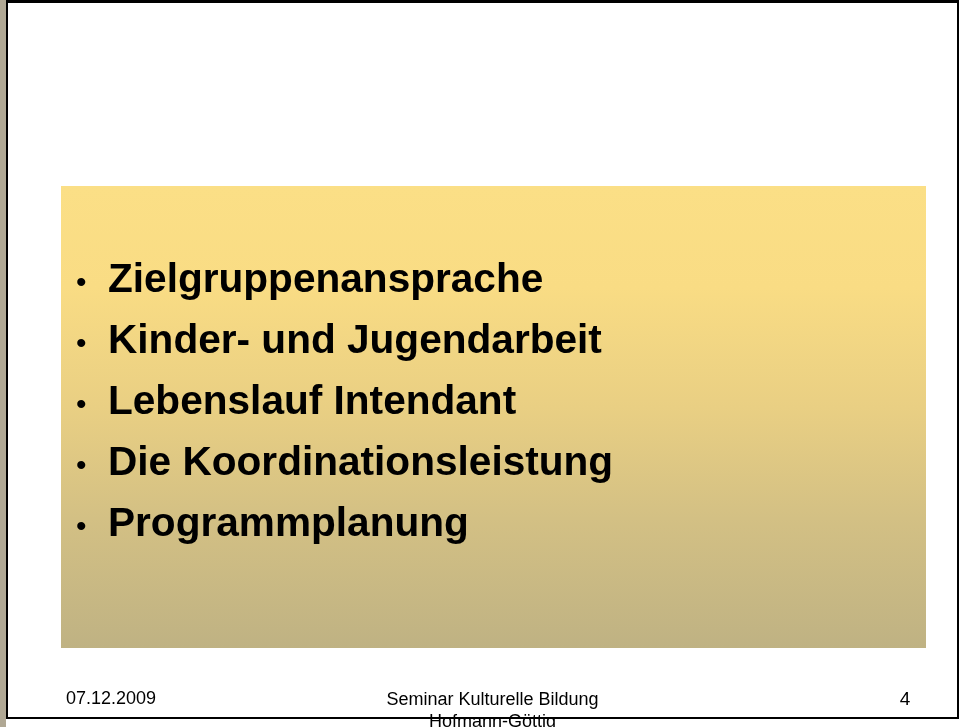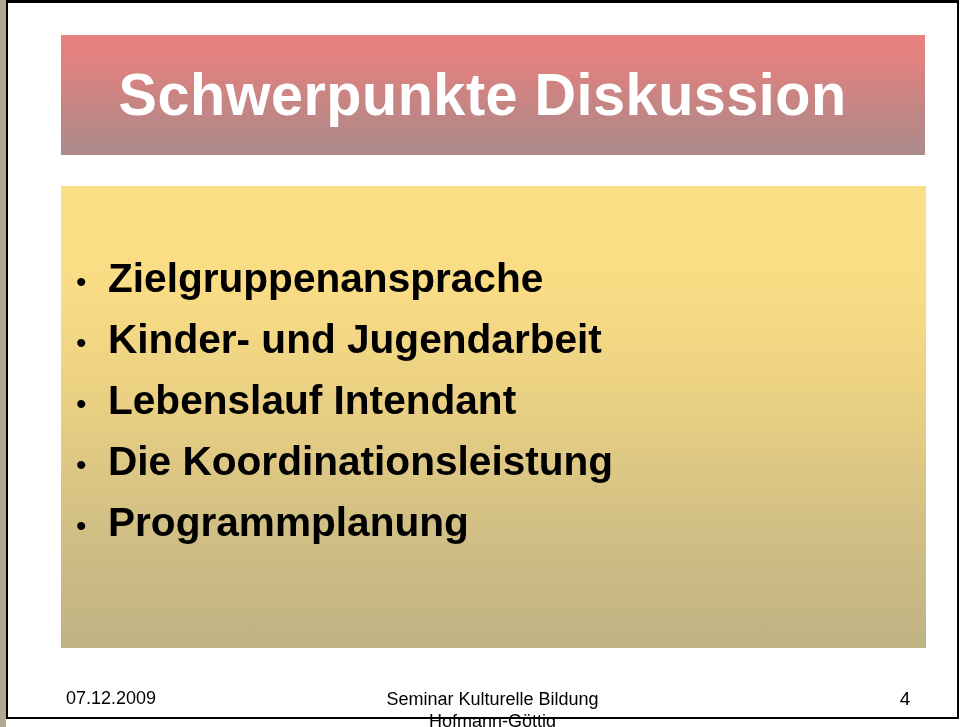--- a/index.html
+++ b/index.html
@@ -154,23 +154,20 @@
 </style>
 </head>
 <body>
 
 <div id="slide-page">
 
   <div id="left-gutter"></div>
 
   <div id="frame-border">
 
-    <div id="title-box">
-      <div id="title-text">Schwerpunkte Diskussion</div>
-    </div>
 
     <div id="content-box">
       <ul id="bullet-list">
 
         <li>
           <span class="bullet-mark">•</span>
           <span class="bullet-label">Zielgruppenansprache</span>
         </li>
 
         <li>

